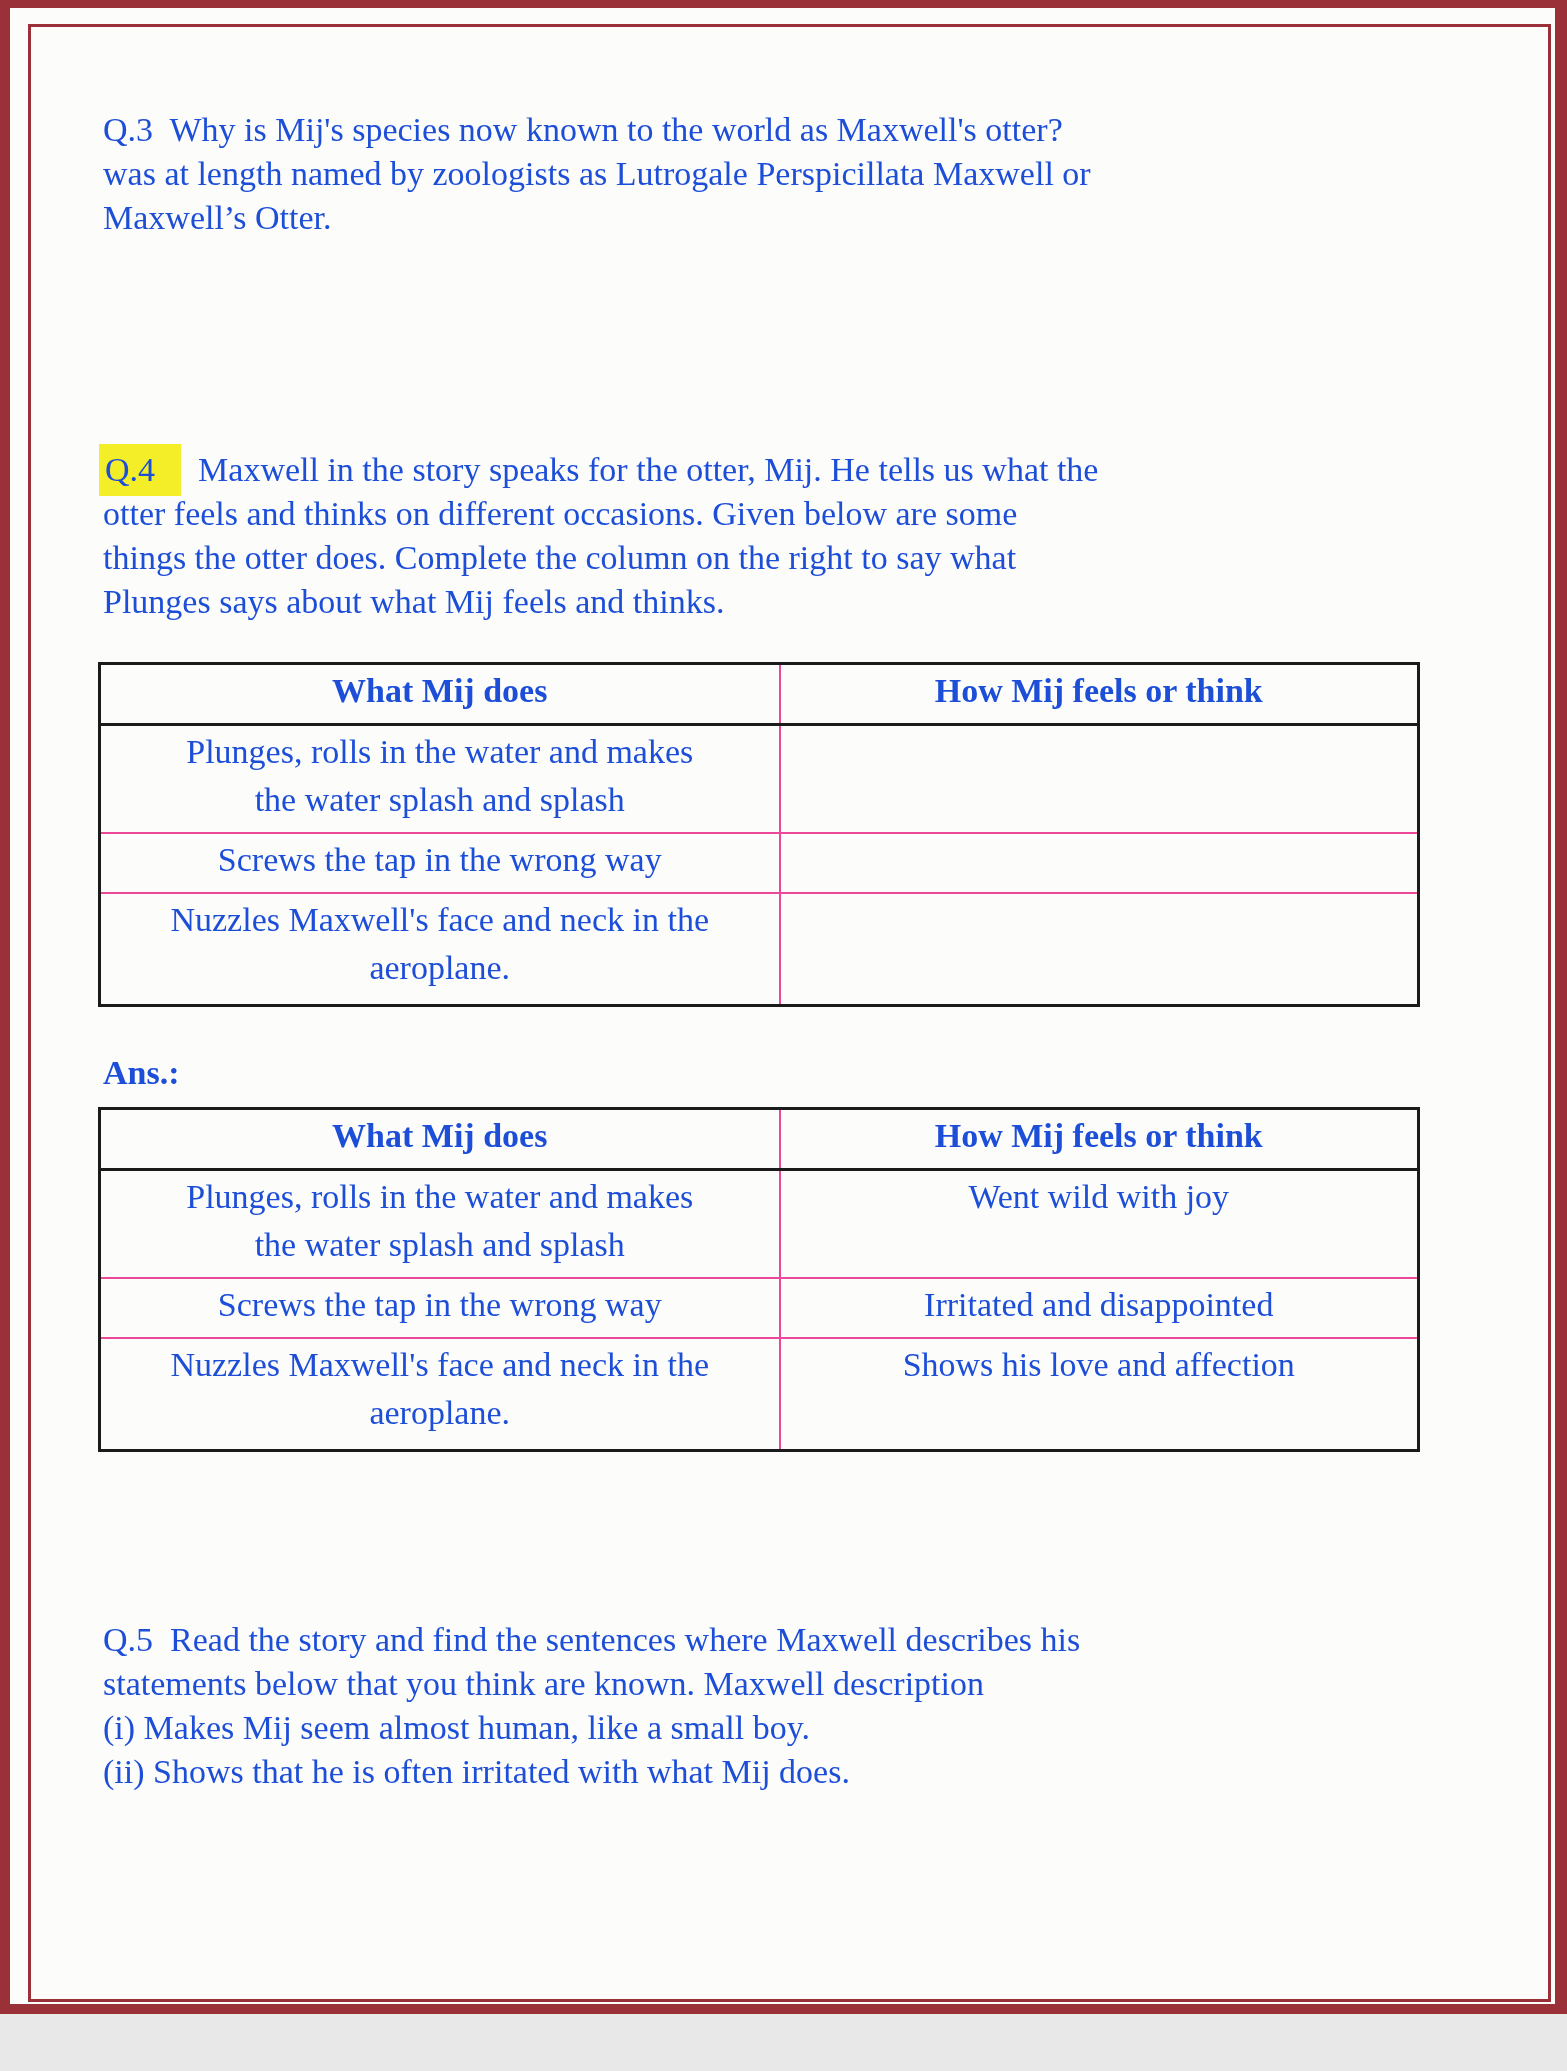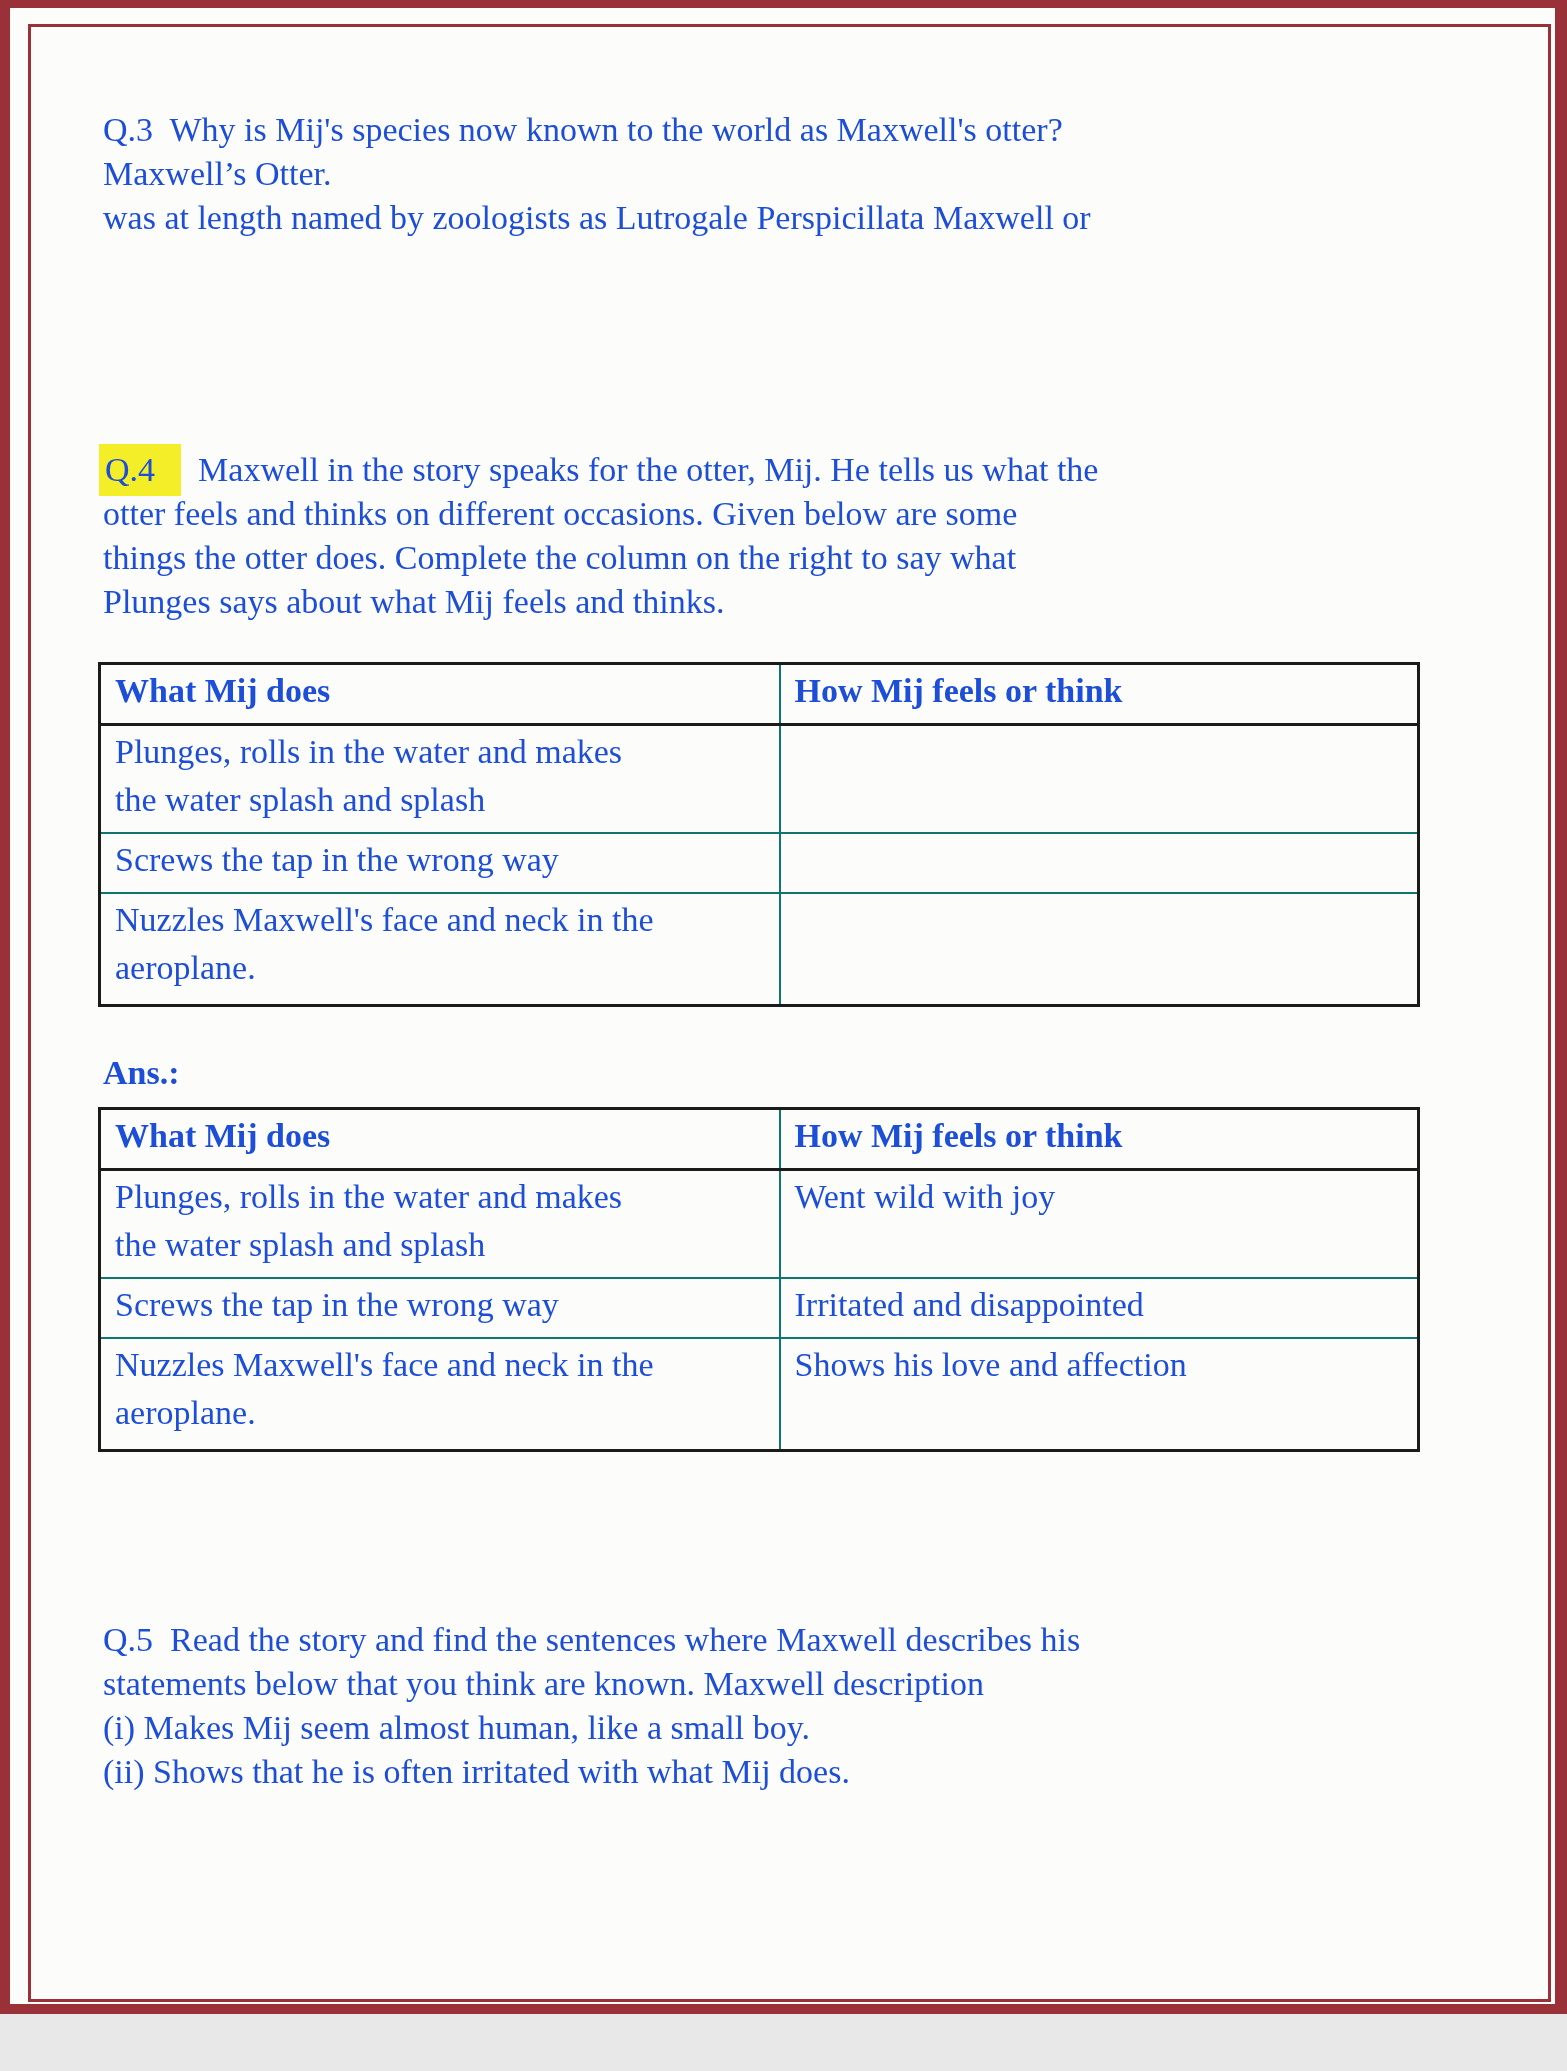--- a/index.html
+++ b/index.html
@@ -45,22 +45,22 @@
     margin-top: 38px;
     margin-left: -5px;
     width: 1322px;
     border-collapse: collapse;
     table-layout: fixed;
     border: 3px solid #1b1b1b;
     font-size: 34px;
   }
   table.mij-table col.c1 { width: 680px; }
   table.mij-table th, table.mij-table td {
-    border: 2px solid #0f766e;
-    text-align: left;
+    border: 2px solid #ec4899;
+    text-align: center;
     vertical-align: top;
     padding: 2px 14px 4px 14px;
     line-height: 48px;
     font-weight: normal;
   }
   table.mij-table th {
     font-weight: bold;
     height: 52px;
     border-bottom: 3px solid #1b1b1b;
   }
@@ -79,22 +79,22 @@
 </style>
 </head>
 <body>
 
 <div class="page">
   <div class="inner-frame"></div>
   <div class="content">
 
     <div class="para q3">
       <div class="text-line">Q.3  Why is Mij's species now known to the world as Maxwell's otter?</div>
+      <div class="text-line">was at length named by zoologists as Lutrogale Perspicillata Maxwell or</div>
       <div class="text-line">Maxwell’s Otter.</div>
-      <div class="text-line">was at length named by zoologists as Lutrogale Perspicillata Maxwell or</div>
     </div>
 
     <div class="para q4">
       <div class="text-line"><span class="hl">Q.4</span><span>  Maxwell in the story speaks for the otter, Mij. He tells us what the</span></div>
       <div class="text-line">otter feels and thinks on different occasions. Given below are some</div>
       <div class="text-line">things the otter does. Complete the column on the right to say what</div>
       <div class="text-line">Plunges says about what Mij feels and thinks.</div>
     </div>
 
     <table class="mij-table blank">

